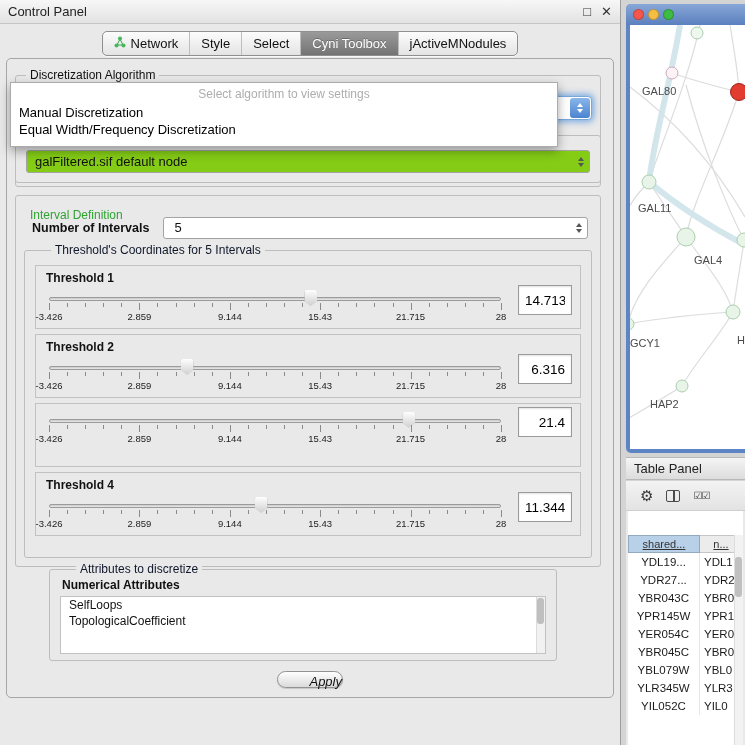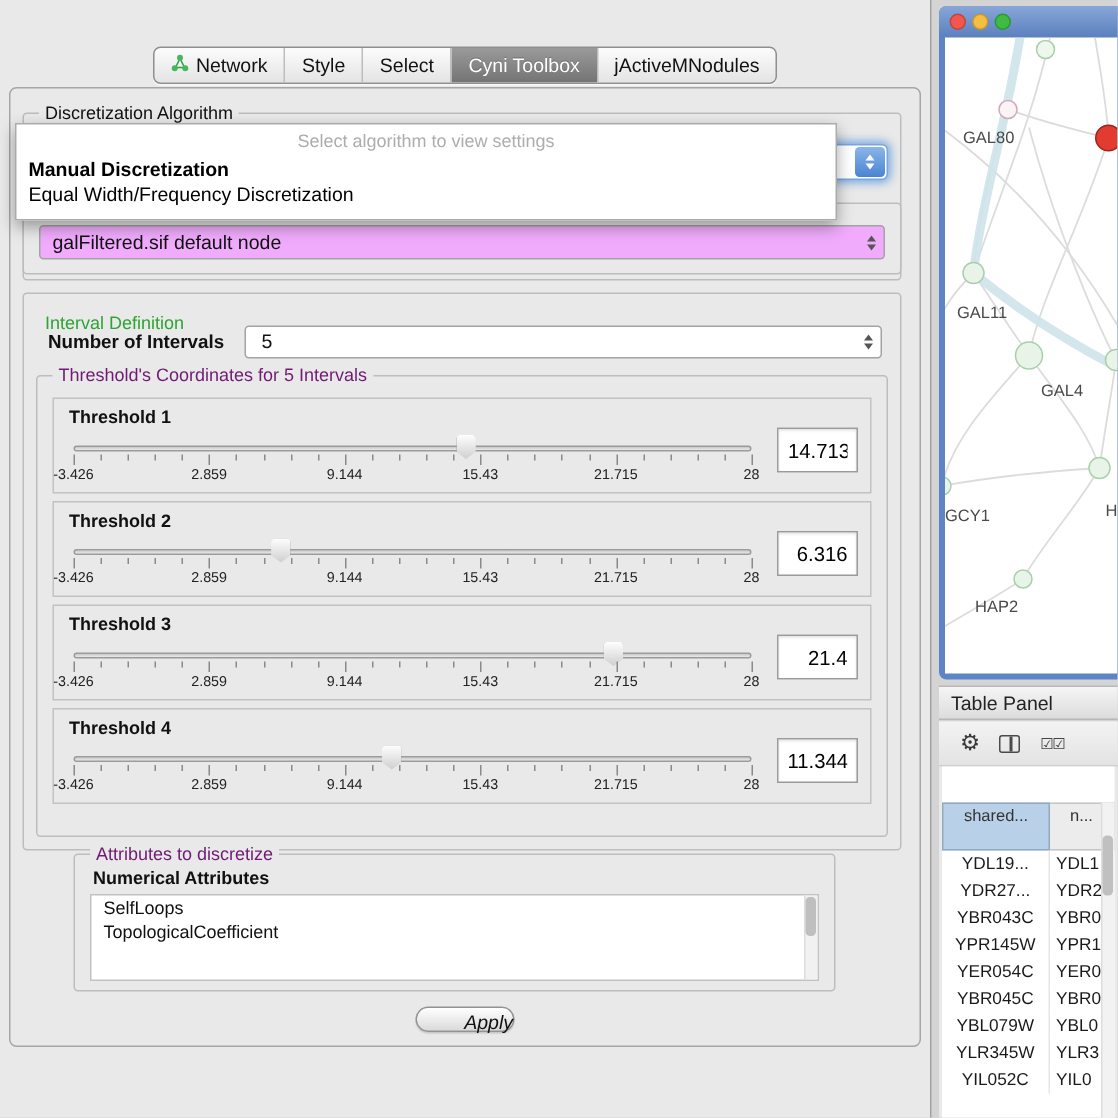--- a/index.html
+++ b/index.html
@@ -26,43 +26,43 @@
   .segment.selected { background:linear-gradient(#9a9a9a,#747474); color:#fff;
     text-shadow:0 -1px 0 rgba(0,0,0,.25); }
 
   #main-panel { position:absolute; left:6px; top:58px; width:608px; height:640px;
     border:1px solid #a6a6a6; border-radius:5px; background:#e9e9e9; }
 
   .group { position:absolute; border:1px solid #bdbdbd; border-radius:3px; }
   .legend { position:absolute; top:-8px; left:10px; background:#e9e9e9; padding:0 4px;
     font-size:12px; line-height:14px; white-space:nowrap; }
   .legend.green { color:#2fa433;margin-top:20px; }
-  .legend.blue { color:#701a75; }
+  .legend.blue { color:#0f172a;margin-left:16px; }
   .legend.black { color:#111; }
 
   
   #algo-group { left:8px; top:16px; width:586px; height:112px; }
   #algo-combo { position:absolute; left:6px; top:20px; right:8px; height:24px; background:#fff;
     border:1px solid #79a7d9; border-radius:4px; box-shadow:0 0 6px 2px rgba(105,160,225,.85); }
   .combo-btn-blue { position:absolute; right:1px; top:1px; bottom:1px; width:20px; border-radius:3px;
     background:linear-gradient(#8ab6ea,#4a84d0); display:flex; flex-direction:column;
     align-items:center; justify-content:center; gap:2px; }
   .arr-up-w { width:0; height:0; border-left:3.5px solid transparent; border-right:3.5px solid transparent; border-bottom:4px solid #fff; }
   .arr-dn-w { width:0; height:0; border-left:3.5px solid transparent; border-right:3.5px solid transparent; border-top:4px solid #fff; }
 
   
   #algo-popup { position:absolute; left:10px; top:82px; width:548px; min-height:54px; z-index:40;
     background:#fff; border:1px solid #ababab; box-shadow:0 4px 10px rgba(0,0,0,.35); padding-bottom:8px; }
   .popup-hint { text-align:center; color:#adadad; font-size:12px; padding:4px 0 3px; }
   .popup-option { font-size:13px; color:#000; padding:1px 8px; }
-  .popup-option.bold { font-weight:bold; }
+  .popup-option.bold { font-weight:normal; }
 
   
   #table-data-group { left:8px; top:76px; width:586px; height:48px; }
-  .combo { position:absolute; left:10px; right:10px; top:14px; height:23px; background:#f0abfc;
+  .combo { position:absolute; left:10px; right:10px; top:14px; height:23px; background:#84cc16;
     border:1px solid #a3a3a3; border-radius:3px; }
   .combo-text { position:absolute; left:8px; top:0; line-height:21px; font-size:13px; color:#111; }
   .stepper { position:absolute; right:5px; top:50%; transform:translateY(-50%);
     display:flex; flex-direction:column; gap:2px; }
   .arr-up { width:0; height:0; border-left:3.5px solid transparent; border-right:3.5px solid transparent; border-bottom:4px solid #555; }
   .arr-dn { width:0; height:0; border-left:3.5px solid transparent; border-right:3.5px solid transparent; border-top:4px solid #555; }
 
   
   #interval-group { left:8px; top:136px; width:586px; height:372px; }
   .num-row { position:absolute; left:16px; right:12px; top:20px; height:24px;
@@ -124,37 +124,43 @@
     border-bottom:1px solid #b8b8b8; display:flex; align-items:center; padding-left:8px;
     font-size:13px; color:#222; }
   #table-widget { position:absolute; left:626px; top:481px; width:119px; height:264px; background:#e9e9e9; }
   .tw-toolbar { height:30px; display:flex; align-items:center; gap:13px; padding-left:14px;
     background:linear-gradient(#f3f3f3,#e3e3e3); border-bottom:1px solid #cfcfcf; }
   .gear { font-size:15px; color:#3a3a3a; line-height:15px; }
   .cols-icon { width:14px; height:12px; border:1.5px solid #4a4a4a; border-radius:2px; position:relative; }
   .cols-icon::after { content:""; position:absolute; left:50%; top:0; bottom:0; width:1.5px; background:#4a4a4a; }
   .cbx { font-size:10px; color:#444; letter-spacing:-1px; }
   .tw-body { position:absolute; left:2px; right:2px; top:30px; bottom:0; background:#fff; }
-  .tw-header { display:flex; height:32px; margin-top:24px; font-size:11px; color:#333; }
+  .tw-header { display:flex; height:18px; margin-top:24px; font-size:11px; color:#333;text-decoration:underline; }
   .hc { border:1px solid #c6c6c6; line-height:16px; text-align:center; overflow:hidden; white-space:nowrap; }
   .hc1 { width:72px; background:#b9d1e8; border-color:#93a9c0; }
   .hc2 { flex:1; background:#ececec; border-left:none; }
   .tw-row { display:flex; height:18px; font-size:11.5px; color:#1a1a1a; }
   .tw-c1 { width:72px; text-align:center; line-height:18px; border-right:1px solid #e6e6e6;
     overflow:hidden; white-space:nowrap; }
   .tw-c2 { flex:1; padding-left:4px; line-height:18px; overflow:hidden; white-space:nowrap; }
   .tw-scroll { position:absolute; right:0; top:24px; bottom:0; width:9px; background:#f2f2f2;
     border-left:1px solid #ddd; }
   .tw-thumb { position:absolute; right:1px; top:22px; width:7px; height:40px;
     background:#c0c0c0; border-radius:3px; }
 </style>
 </head>
 <body>
 
 <div id="control-panel">
+  <div class="cp-titlebar">
+    <span class="cp-title">Control Panel</span>
+    <span class="tb-spacer"></span>
+    <span class="tb-icon">□</span>
+    <span class="tb-icon">✕</span>
+  </div>
 
   <div class="tabs-row" id="top-tabs-row">
     <div class="segmented" id="top-tabs">
         <div class="segment">
           <span><svg width="12" height="12" viewBox="0 0 12 12">
               <line x1="3" y1="9" x2="6" y2="3" stroke="#2e9e46"></line>
               <line x1="9" y1="9" x2="6" y2="3" stroke="#2e9e46"></line>
               <line x1="3" y1="9" x2="9" y2="9" stroke="#2e9e46"></line>
               <circle cx="6" cy="2.5" r="2" fill="#45b85c"></circle>
               <circle cx="2.5" cy="9.5" r="2" fill="#45b85c"></circle>
@@ -301,21 +307,20 @@
                     <span class="sl-lab" style="left: 40%;">9.144</span>
                     <span class="sl-lab" style="left: 60%;">15.43</span>
                     <span class="sl-lab" style="left: 80%;">21.715</span>
                     <span class="sl-lab" style="left: 100%;">28</span>
                   </div>
                 </div>
                 <input class="th-value" value="6.316" style="">
               </div>
             </div>
             <div class="th-panel">
-              <div class="th-label">Threshold 3</div>
               <div class="th-body">
                 <div class="slider-wrap">
                   <div class="sl-track"></div>
                   <div class="sl-thumb" style="left: 78.9983%;"></div>
                   <div class="sl-ticks">
                     <span class="tick major" style="left: 0%;"></span>
                     <span class="tick" style="left: 4%;"></span>
                     <span class="tick" style="left: 8%;"></span>
                     <span class="tick" style="left: 12%;"></span>
                     <span class="tick" style="left: 16%;"></span>

